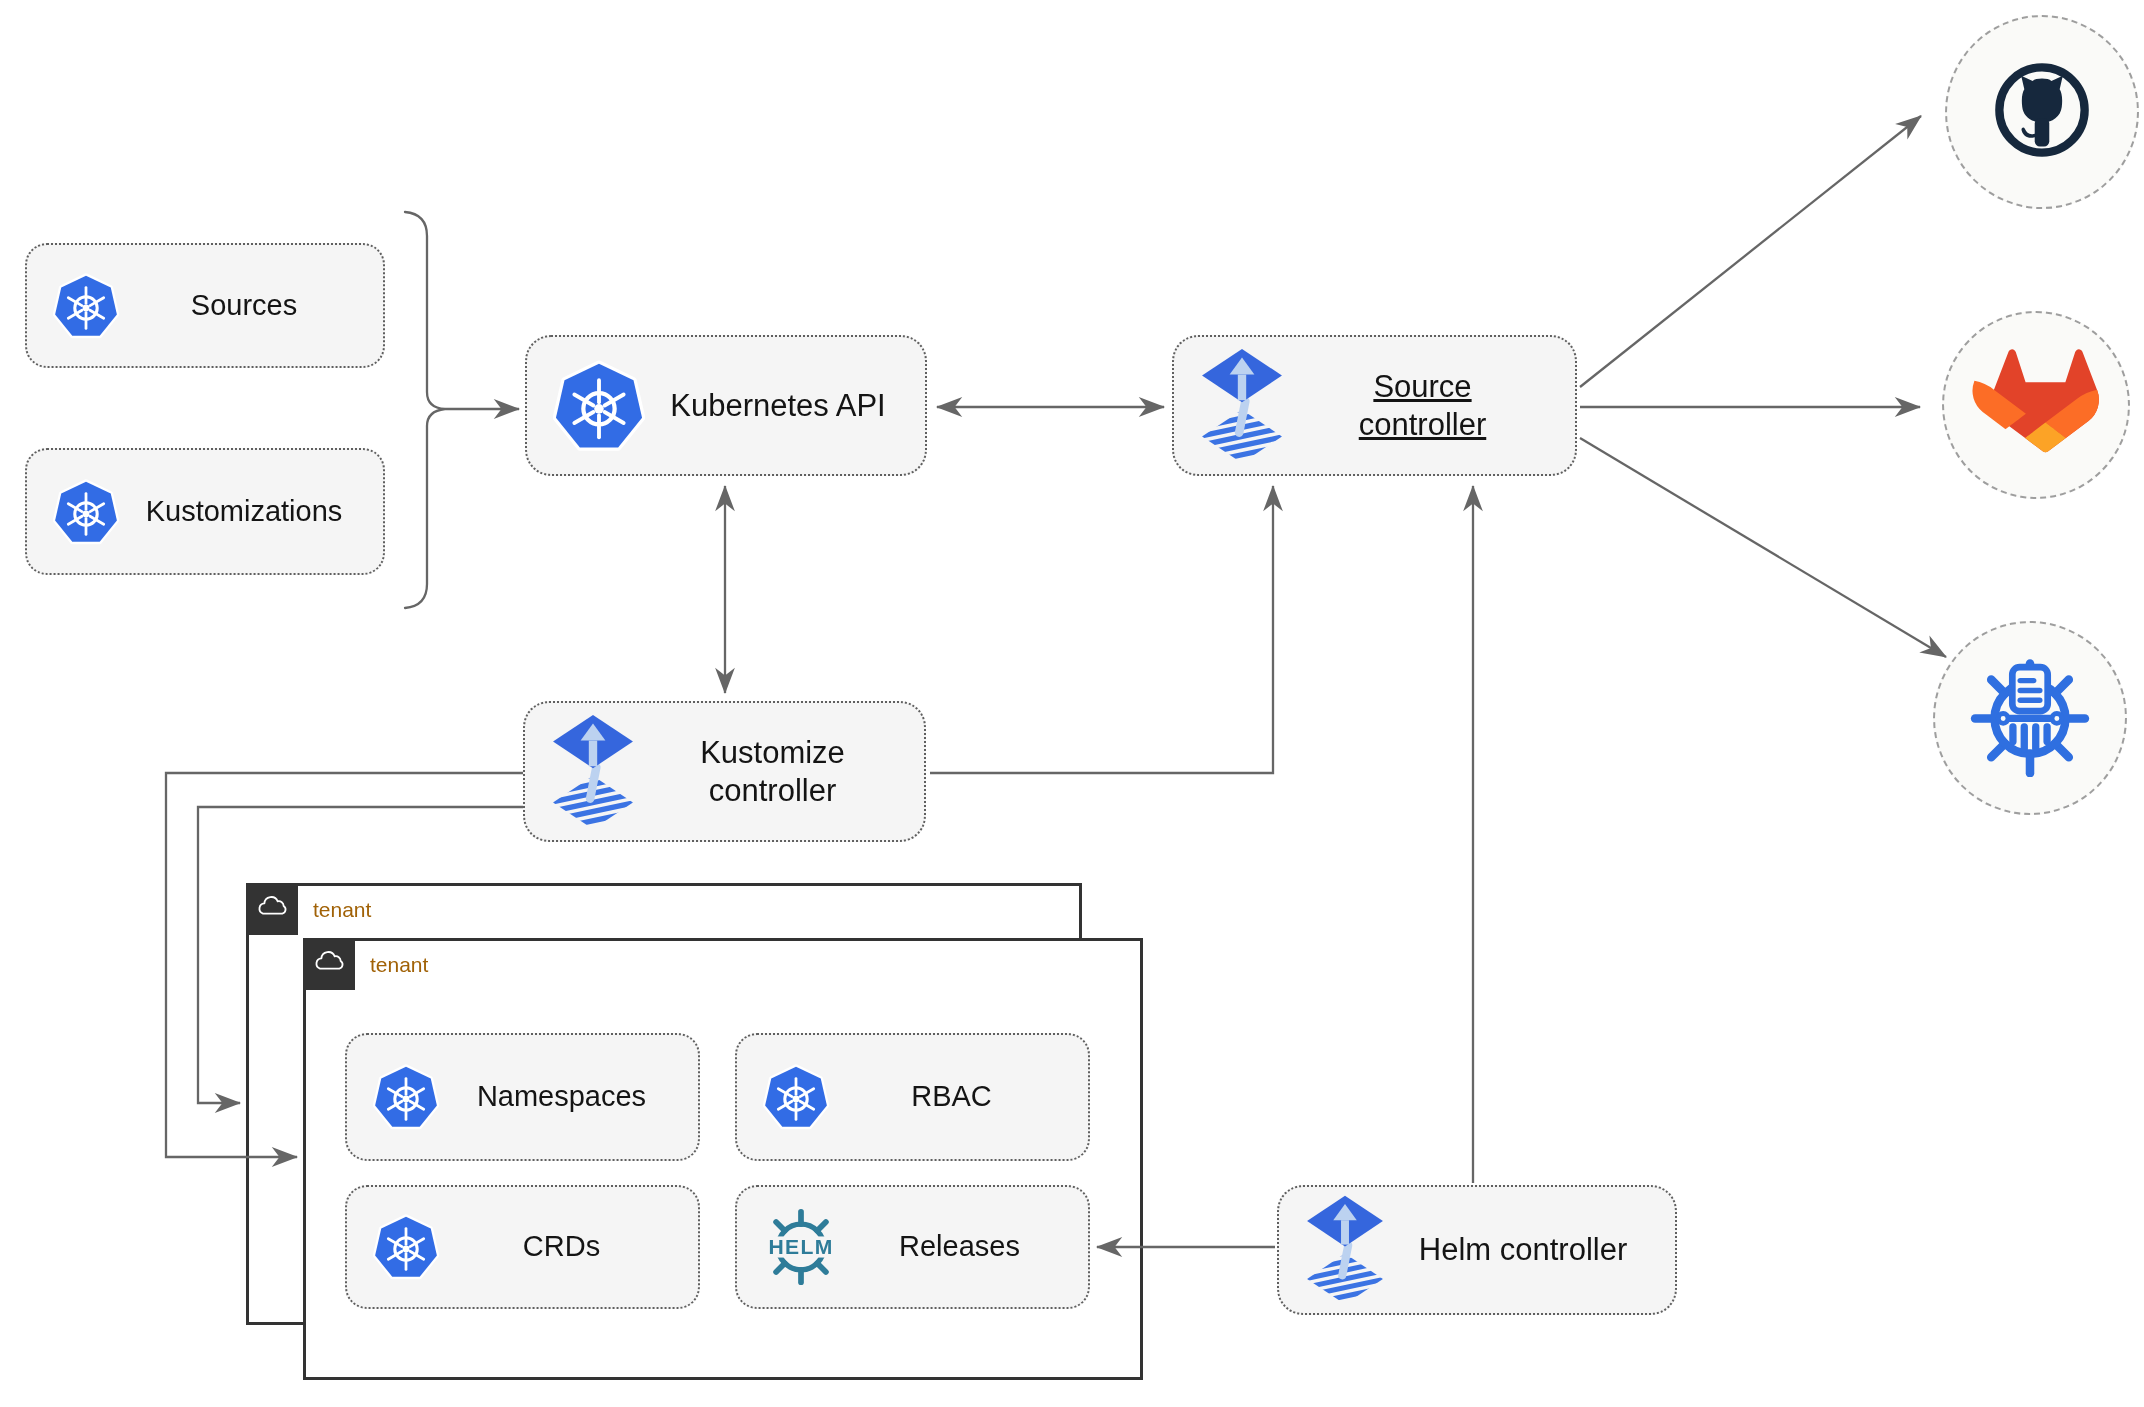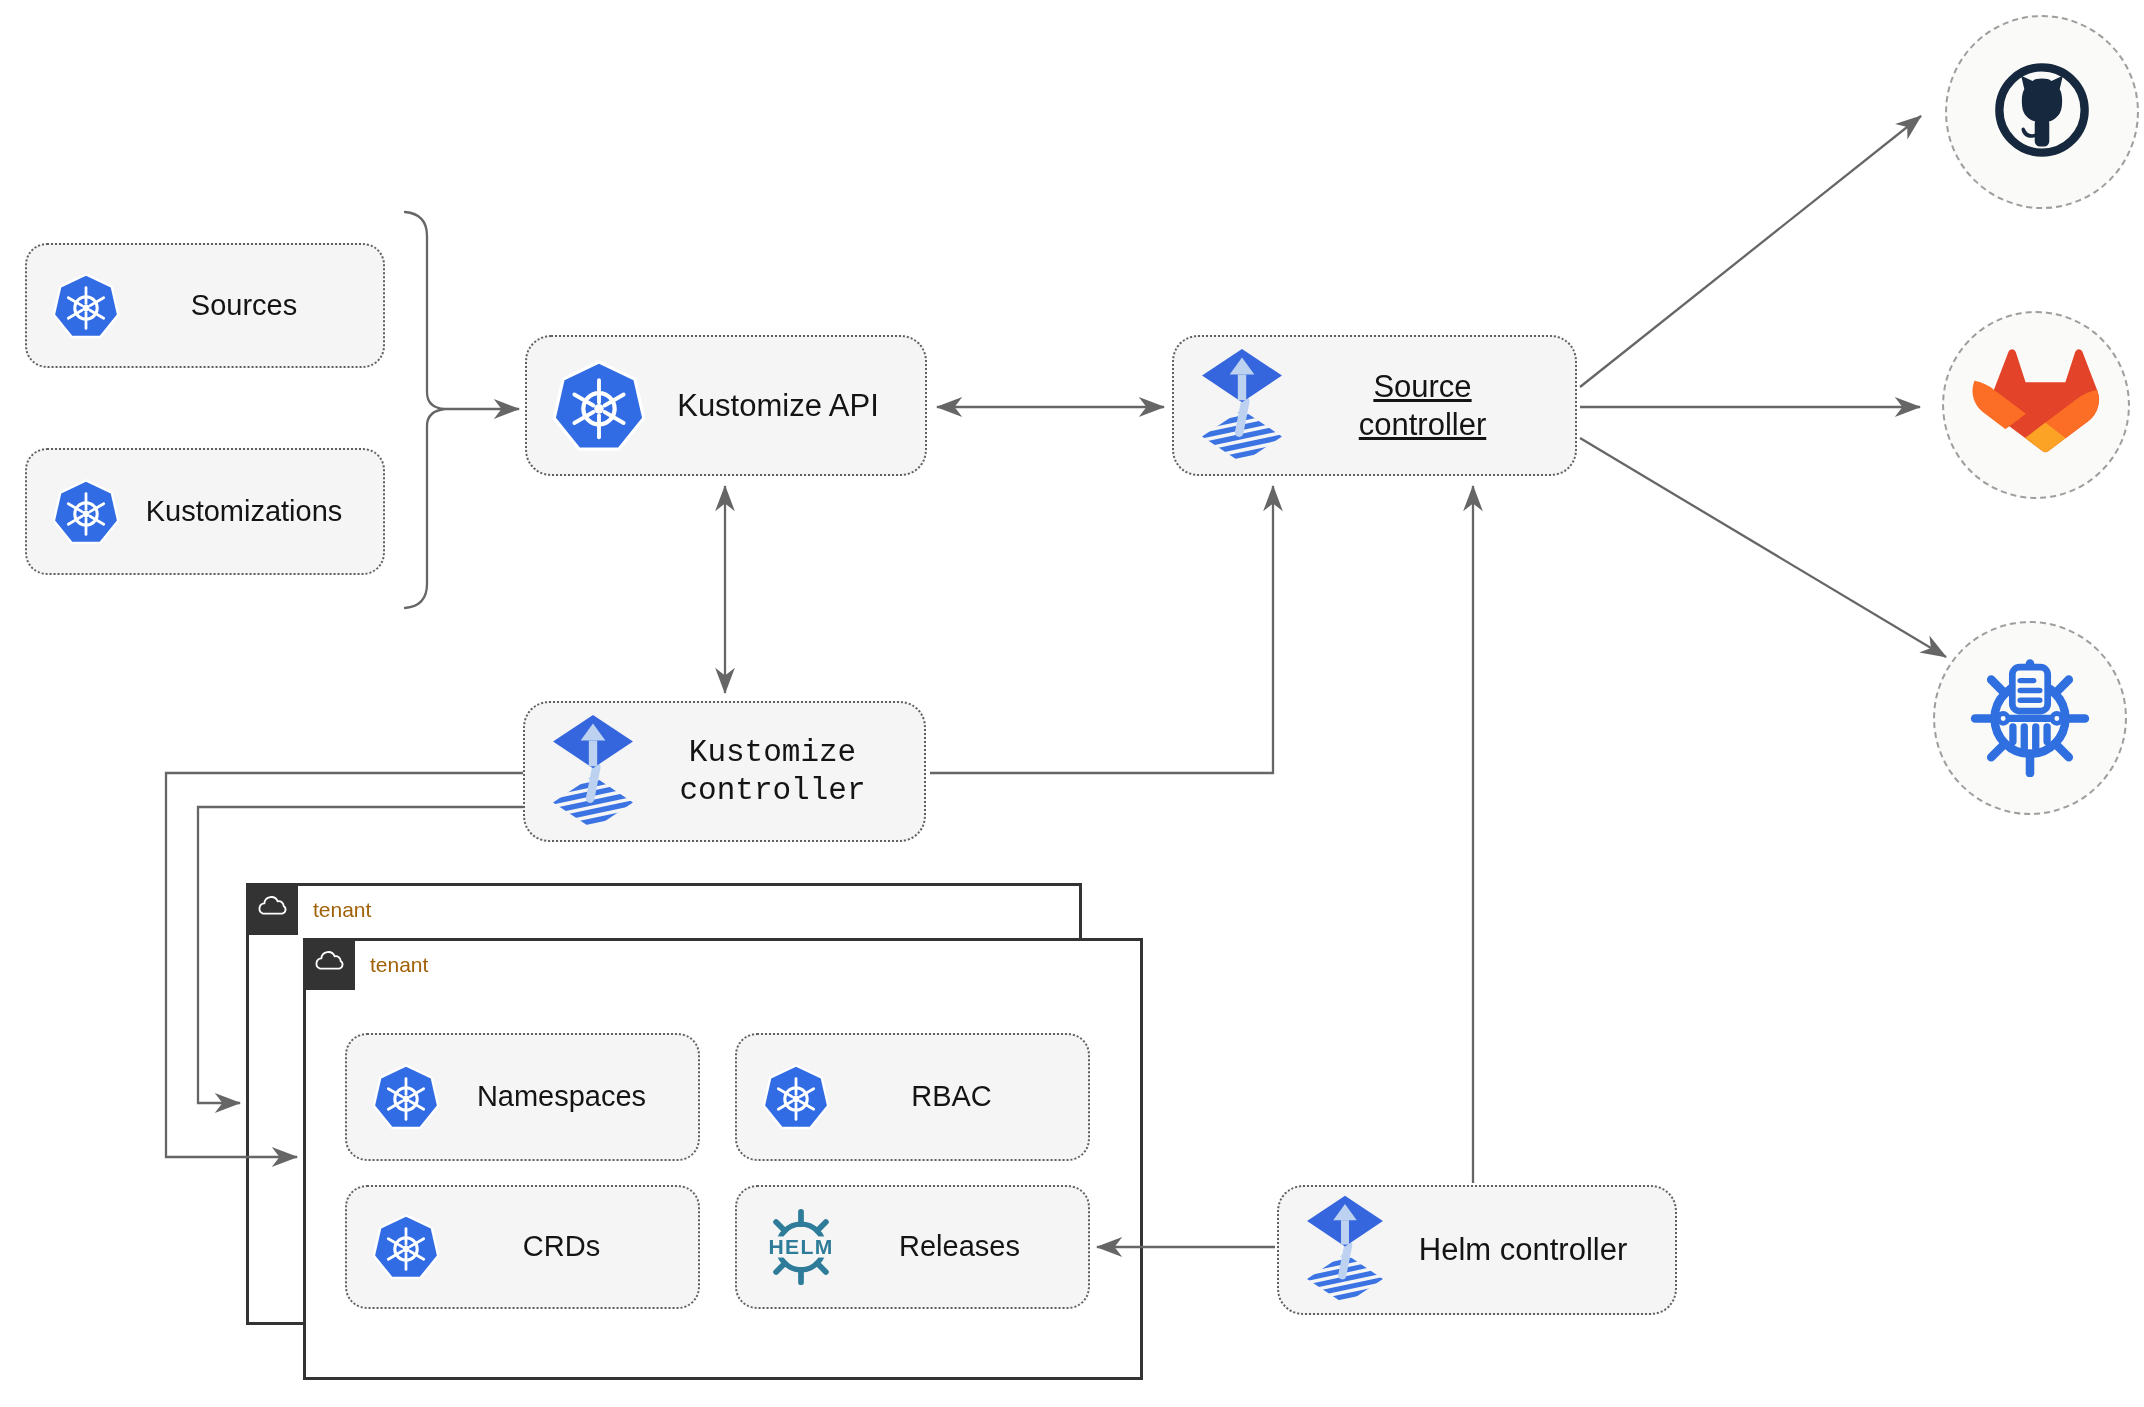--- a/index.html
+++ b/index.html
@@ -160,39 +160,39 @@
       </span>
     <span class="lbl">Kustomizations</span>
   </div>
 
   <div class="node" style="left:525px;top:335px;width:402px;height:141px;">
     <span class="icon">
         <svg width="92" height="92">
           <use href="#ic-k8s"></use>
         </svg>
       </span>
-    <span class="lbl">Kustomize API</span>
+    <span class="lbl">Kubernetes API</span>
   </div>
 
   <div class="node" style="left:1172px;top:335px;width:405px;height:141px;">
     <span class="icon">
         <svg width="84" height="118">
           <use href="#ic-flux"></use>
         </svg>
       </span>
     <span class="lbl" style="max-width:230px;margin:0 auto;text-decoration:underline;">Source controller</span>
   </div>
 
   <div class="node" style="left:523px;top:701px;width:403px;height:141px;">
     <span class="icon">
         <svg width="84" height="118">
           <use href="#ic-flux"></use>
         </svg>
       </span>
-    <span class="lbl" style="max-width:230px;margin:4px auto;font-family:Liberation Mono, monospace;">Kustomize controller</span>
+    <span class="lbl" style="max-width:230px;margin:4px auto;">Kustomize controller</span>
   </div>
 
   <div class="node" style="left:1277px;top:1185px;width:400px;height:130px;">
     <span class="icon">
         <svg width="80" height="112">
           <use href="#ic-flux"></use>
         </svg>
       </span>
     <span class="lbl" style="max-width:220px;margin:0 auto;">Helm controller</span>
   </div>

